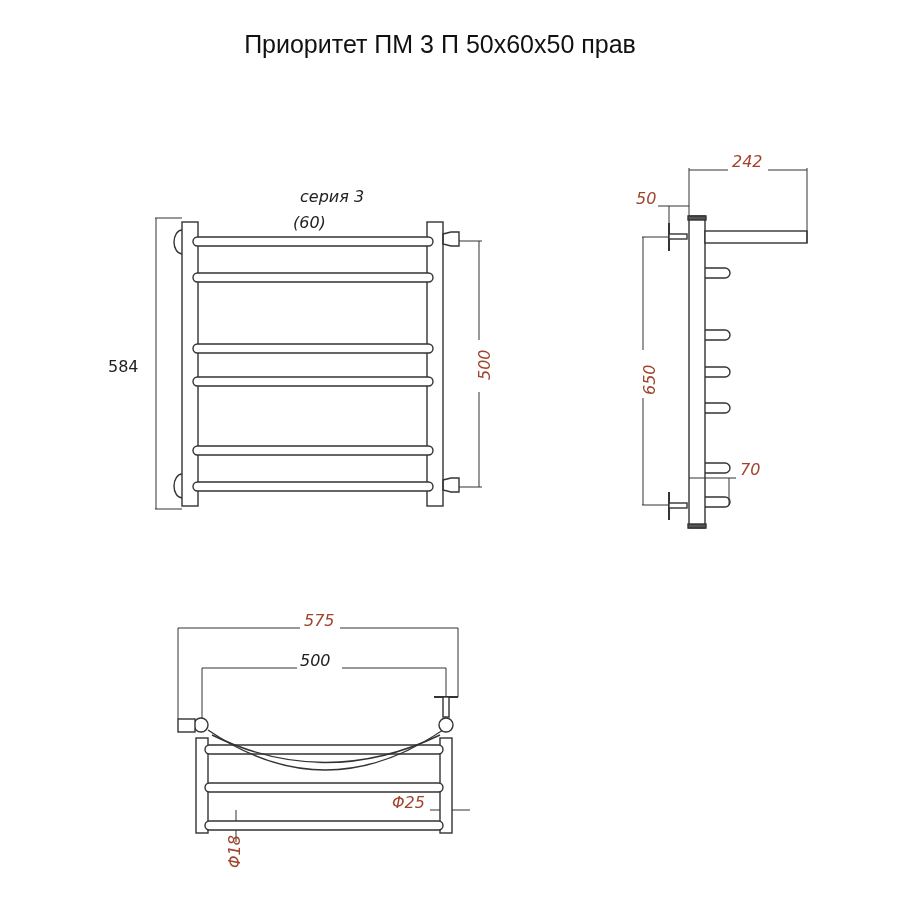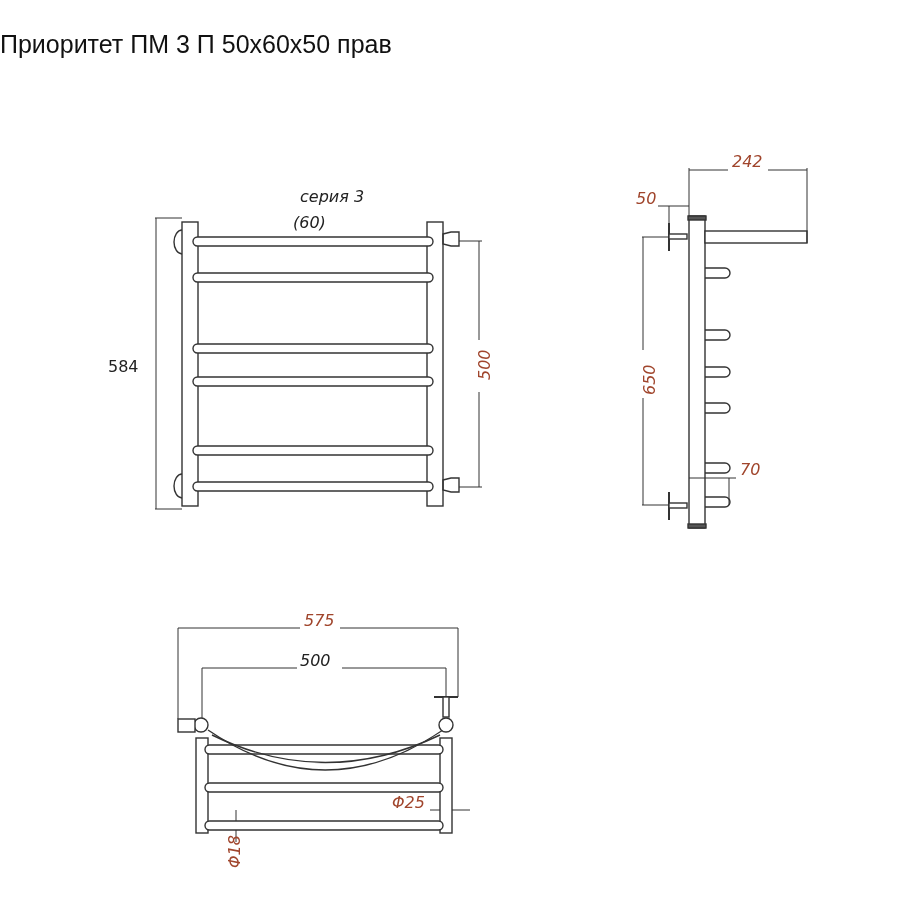--- a/index.html
+++ b/index.html
@@ -1,17 +1,17 @@
 <!DOCTYPE html>
 <html><head>
 <meta charset="utf-8">
 <style>
   html, body { margin: 0; padding: 0; background: #ffffff; }
   body { width: 900px; height: 900px; position: relative; overflow: hidden; font-family: "DejaVu Sans", sans-serif; }
-  .title { position: absolute; top: 30px; left: 0; width: 880px; text-align: left; font-family: "Liberation Sans", sans-serif; font-size: 25px; color: #111; }
+  .title { position: absolute; top: 30px; left: 0; width: 880px; text-align: center; font-family: "Liberation Sans", sans-serif; font-size: 25px; color: #111; }
   svg { position: absolute; left: 0; top: 0; }
   .dim { font-family: "DejaVu Sans", sans-serif; font-style: italic; font-size: 16px; fill: #a0452c; }
   .lbl { font-family: "DejaVu Sans", sans-serif; font-style: italic; font-size: 16px; fill: #222; }
   .plain { font-family: "DejaVu Sans", sans-serif; font-size: 16px; fill: #222; }
 </style>
 </head>
 <body>
 
 <div class="title">Приоритет ПМ 3 П 50x60x50 прав</div>
 

